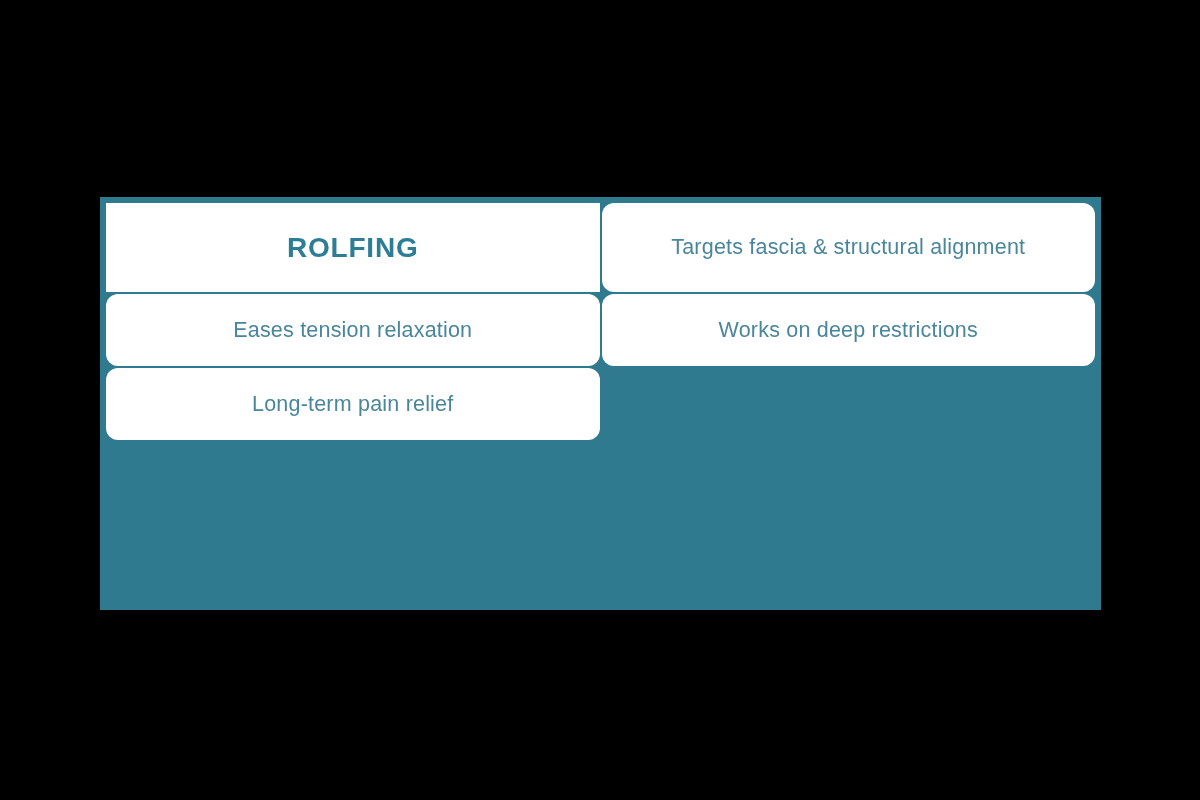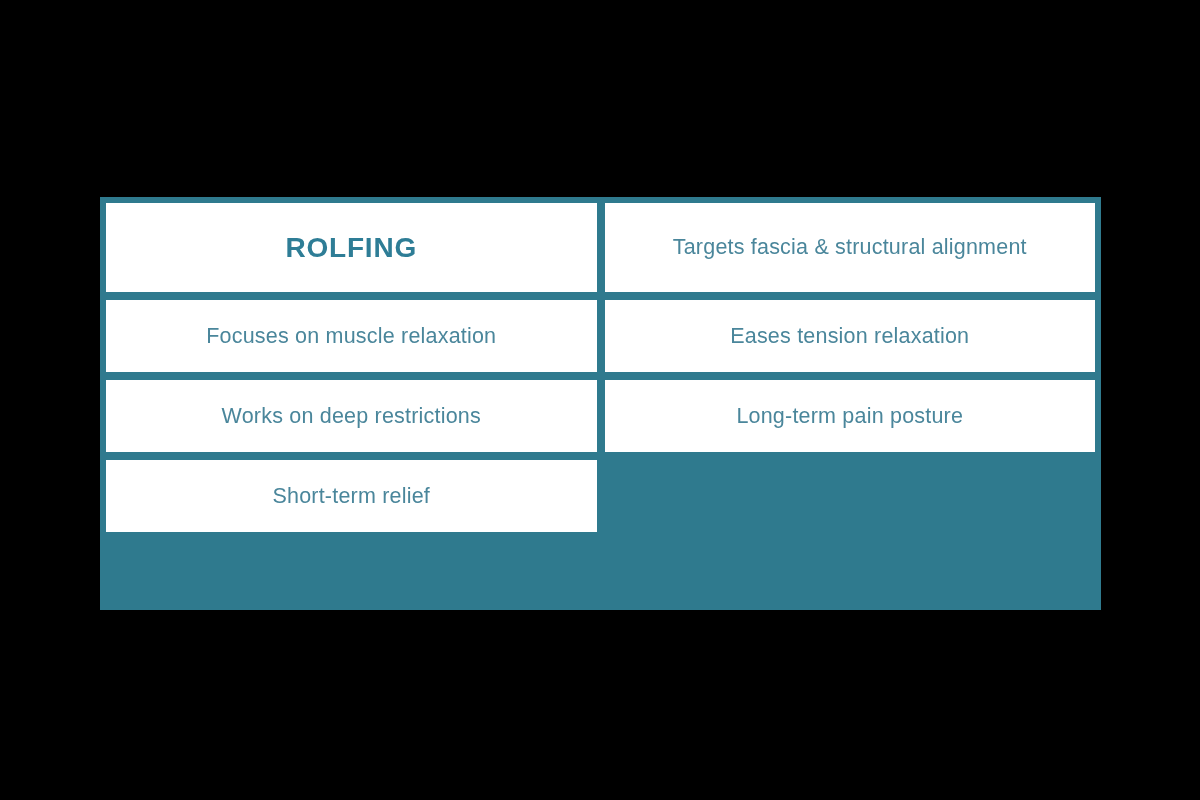--- a/index.html
+++ b/index.html
@@ -19,51 +19,50 @@
     left: 100px;
     top: 197px;
     width: 1001px;
     height: 413px;
     box-sizing: border-box;
     background: #2f7a8e;          
     border: 6px solid #2f7a8e;
     display: grid;
     grid-template-columns: 1fr 1fr;
     grid-template-rows: 89px 72px 72px 72px 72px;
-    gap: 8px;
+    gap: 2px;
   }
   .cell {
     background: #ffffff;
     display: flex;
     align-items: center;
     justify-content: center;
     text-align: center;
     padding: 0 18px;
   }
   .header-cell {
     font-size: 28px;
     font-weight: bold;
     letter-spacing: 0.8px;
     color: #2e7d96;
   }
   .body-cell {
     font-size: 21.5px;
     font-weight: normal;
     letter-spacing: 0.2px;
     color: #4a869b;
+    border-radius: 12px;
   }
 </style>
 </head>
 <body>
 
 <div class="comparison-table">
   <div class="cell header-cell">ROLFING</div>
 
   <div class="cell body-cell">Targets fascia &amp; structural alignment</div>
-  <div class="cell body-cell">Focuses on muscle relaxation</div>
 
   <div class="cell body-cell">Eases tension relaxation</div>
 
   <div class="cell body-cell">Works on deep restrictions</div>
 
-  <div class="cell body-cell">Long-term pain posture</div>
-  <div class="cell body-cell">Short-term relief</div>
+  <div class="cell body-cell">Long-term pain relief</div>
 </div>
 
 </body></html>

